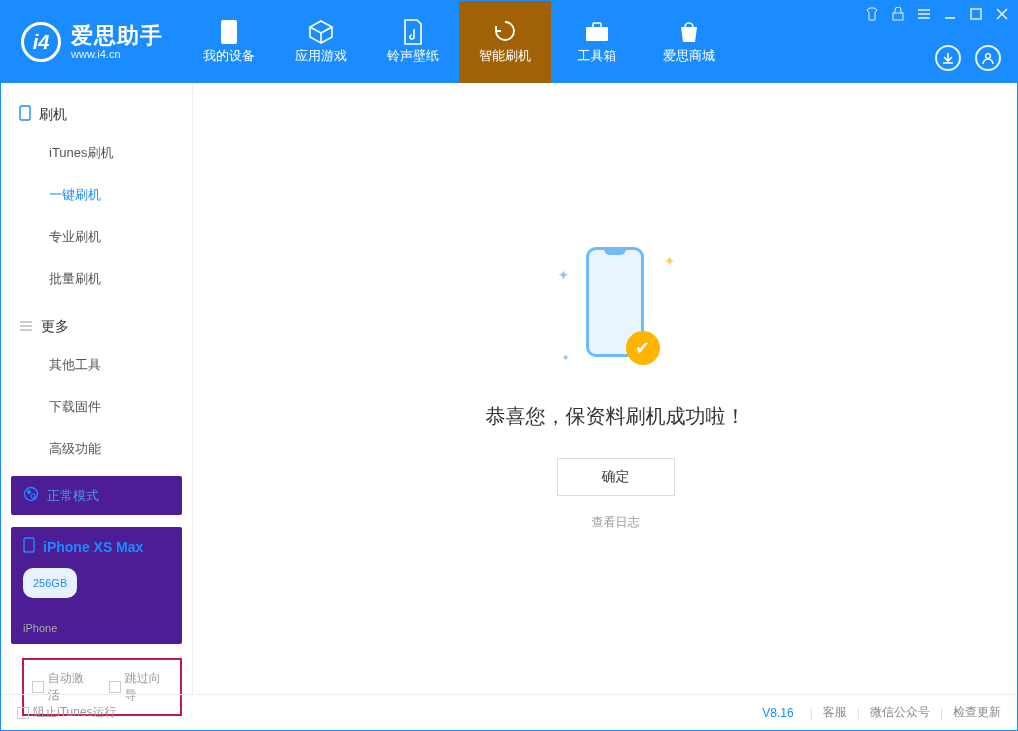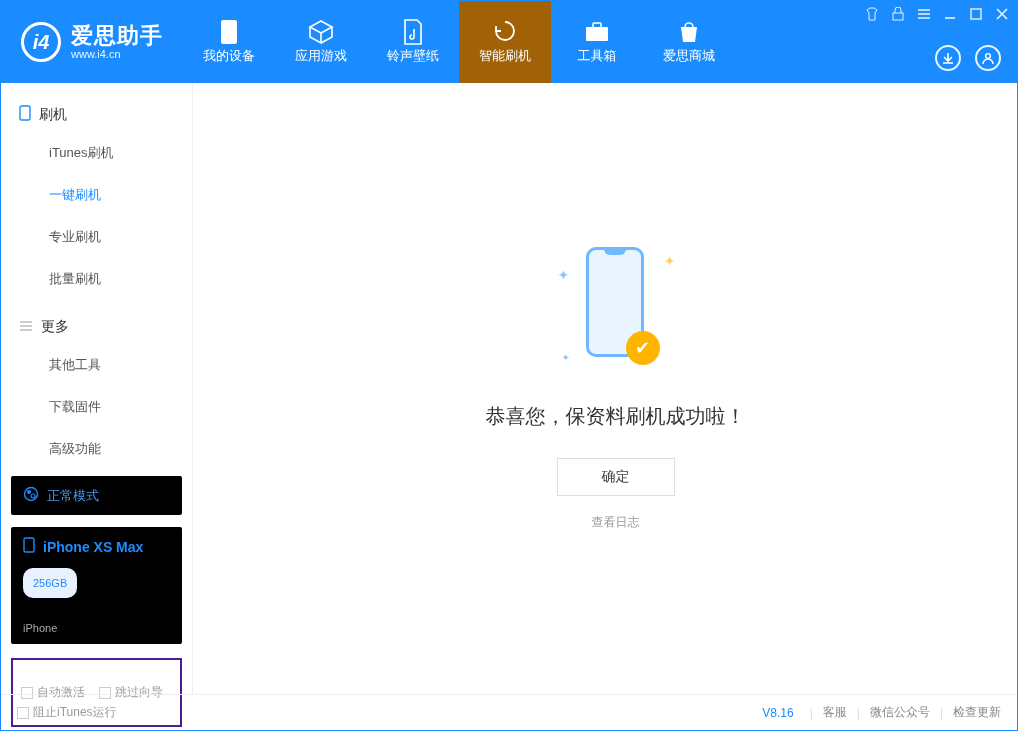--- a/index.html
+++ b/index.html
@@ -24,26 +24,26 @@
   .circ-icon { width: 26px; height: 26px; border: 2px solid rgba(255,255,255,.9); border-radius:50%; display:flex; align-items:center; justify-content:center; cursor:pointer; }
 
   
   .body { flex: 1; display: flex; min-height: 0; gap: 21px; }
   .sidebar { width: 192px; border-right: 1px solid #eee; display:flex; flex-direction:column; padding-top: 14px; }
   .side-section-title { display:flex; align-items:center; gap:8px; padding: 8px 18px; color:#333; font-size:14px; }
   .side-items { padding-left: 48px; }
   .side-item { padding: 12px 0; color:#555; font-size:13px; cursor:pointer; }
   .side-item.active { color: #1a8cff; }
   .sidebar-spacer { flex:1; }
-  .side-panel { background:#000000; margin: 6px 10px; border-radius:2px; padding:10px 12px; font-size:13px; color:#4a98f0; display:flex; align-items:center; gap:8px; }
+  .side-panel { background:#4c1d95; margin: 6px 10px; border-radius:2px; padding:10px 12px; font-size:13px; color:#4a98f0; display:flex; align-items:center; gap:8px; }
   .side-panel.device { flex-direction:column; align-items:flex-start; color:#333; }
   .device-name { color:#1a8cff; font-weight:bold; display:flex; align-items:center; gap:8px; font-size:14px;}
   .badge { display:inline-block; background:#e8f2ff; color:#1a8cff; border-radius:10px; padding:9px 10px; font-size:11px; margin-top:4px; }
   .device-sub { color:#aaa; font-size:11px; margin-top:16px;}
-  .options-box { border:2px solid #4c1d95; margin:8px 10px 12px 10px; padding:24px 8px; display:flex; gap:14px; font-size:12px; color:#999;}
+  .options-box { border:2px solid #be185d; margin:8px 10px 12px 21px; padding:10px 8px; display:flex; gap:14px; font-size:12px; color:#999;}
   .chk { display:inline-flex; align-items:center; gap:4px; cursor:pointer;}
   .chk-box { width:12px; height:12px; border:1px solid #ccc; display:inline-block; }
 
   
   .main { flex:1; position:relative; display:flex; flex-direction:column; align-items:center; justify-content:center; }
   .phone-illust { position:relative; width:120px; height:130px; margin-bottom:26px; }
   .phone-frame { position:absolute; left:30px; top:0; width:58px; height:110px; border:3px solid #6fb9ff; border-radius:10px; background:#eaf4ff; }
   .phone-notch { position:absolute; left:48px; top:0; width:22px; height:8px; background:#6fb9ff; border-radius:0 0 6px 6px; }
   .check-badge { position:absolute; right:16px; bottom:12px; width:34px; height:34px; background:#ffb400; border-radius:50%; display:flex; align-items:center; justify-content:center; color:#fff; font-size:18px; }
   .spark { position:absolute; font-size:14px; color:#8cc8ff; }

